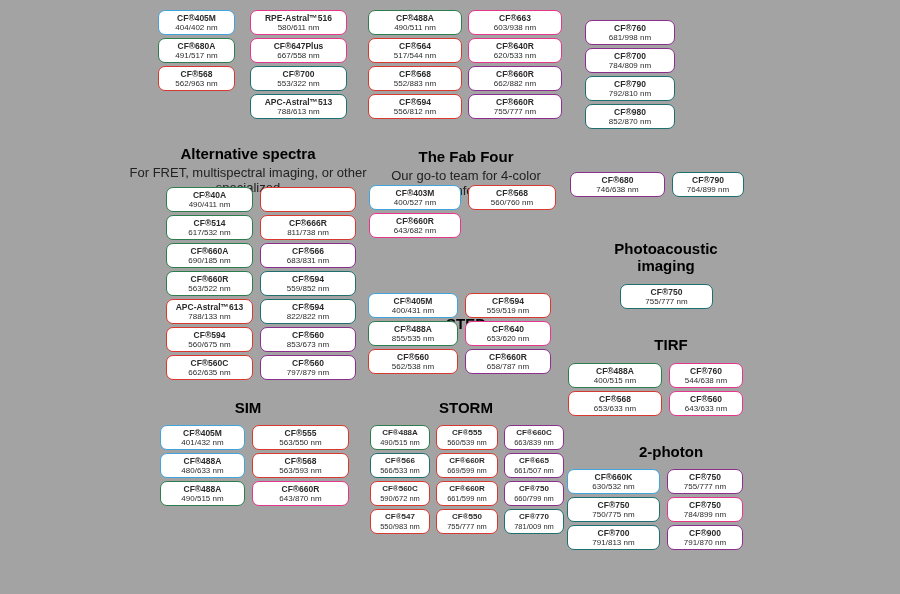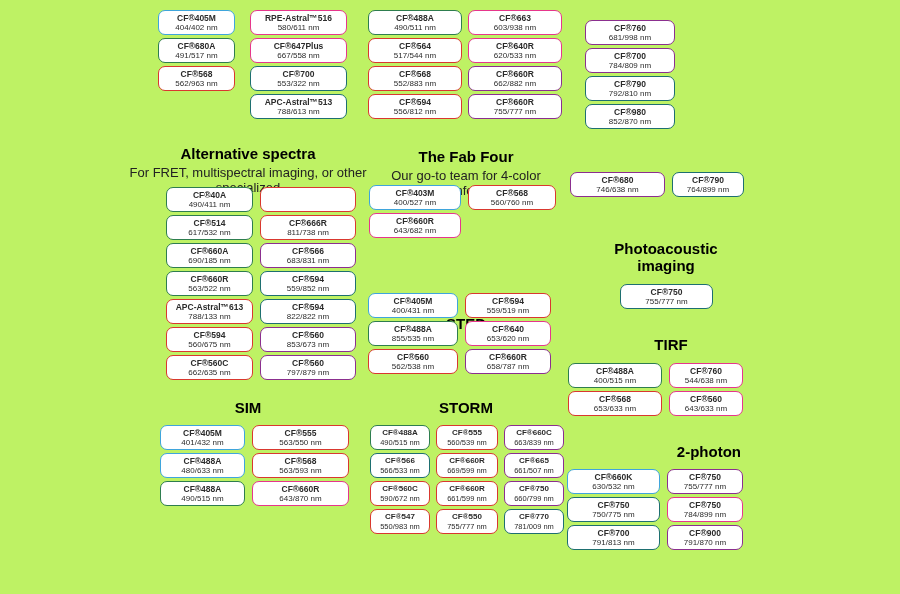--- a/index.html
+++ b/index.html
@@ -1,16 +1,16 @@
 <!DOCTYPE html>
 <html><head>
 <meta charset="utf-8">
 <style>
   html,body{margin:0;padding:0;background:#fff;}
-  #canvas{position:relative;width:900px;height:594px;background:#bef264;overflow:hidden;
+  #canvas{position:relative;width:900px;height:594px;background:#a3a3a3;overflow:hidden;
           font-family:"Liberation Sans",sans-serif;}
   .col{position:absolute;display:flex;flex-direction:column;gap:3px;}
   .grid{position:absolute;display:grid;gap:3px 7px;}
   .dye-box{height:25px;box-sizing:border-box;border:1.6px solid #999;border-radius:7px;
            background:#fff;display:flex;flex-direction:column;align-items:center;
            justify-content:center;line-height:1.2;overflow:hidden;}
   .dye-name{font-weight:bold;font-size:8.5px;color:#2b2b2b;white-space:nowrap;}
   .dye-nm{font-size:8px;color:#2b2b2b;white-space:nowrap;}
   .head{position:absolute;text-align:center;}
   .section-title{font-weight:bold;font-size:15px;color:#000;line-height:1.12;}
@@ -22,21 +22,21 @@
   #top-col-3{left:468px;top:10px;width:94px;}
   #top-col-4{left:585px;top:20px;width:90px;}
   
   #alt-head{left:118px;top:146px;width:260px;}
   #fab-head{left:366px;top:149px;width:200px;}
   #sted-head{left:366px;top:272px;width:200px;margin-top:44px;}
   #photo-head{left:606px;top:241px;width:120px;}
   #tirf-head{left:601px;top:337px;width:140px;}
   #sim-head{left:148px;top:400px;width:200px;}
   #storm-head{left:366px;top:400px;width:200px;}
-  #twop-head{left:601px;top:444px;width:140px;text-align:right;}
+  #twop-head{left:601px;top:444px;width:140px;}
   
   #alt-grid{left:166px;top:187px;grid-template-columns:87px 96px;}
   #fab-grid{left:369px;top:185px;grid-template-columns:92px 88px;}
   #pair-grid{left:570px;top:172px;grid-template-columns:95px 72px;}
   #photo-grid{left:620px;top:284px;grid-template-columns:93px;}
   #sted-grid{left:368px;top:293px;grid-template-columns:90px 86px;}
   #tirf-grid{left:568px;top:363px;grid-template-columns:94px 74px;}
   #sim-grid{left:160px;top:425px;grid-template-columns:85px 97px;}
   #storm-grid{left:370px;top:425px;grid-template-columns:60px 62px 60px;gap:3px 6px;}
   #storm-grid .dye-name{font-size:8px;}

